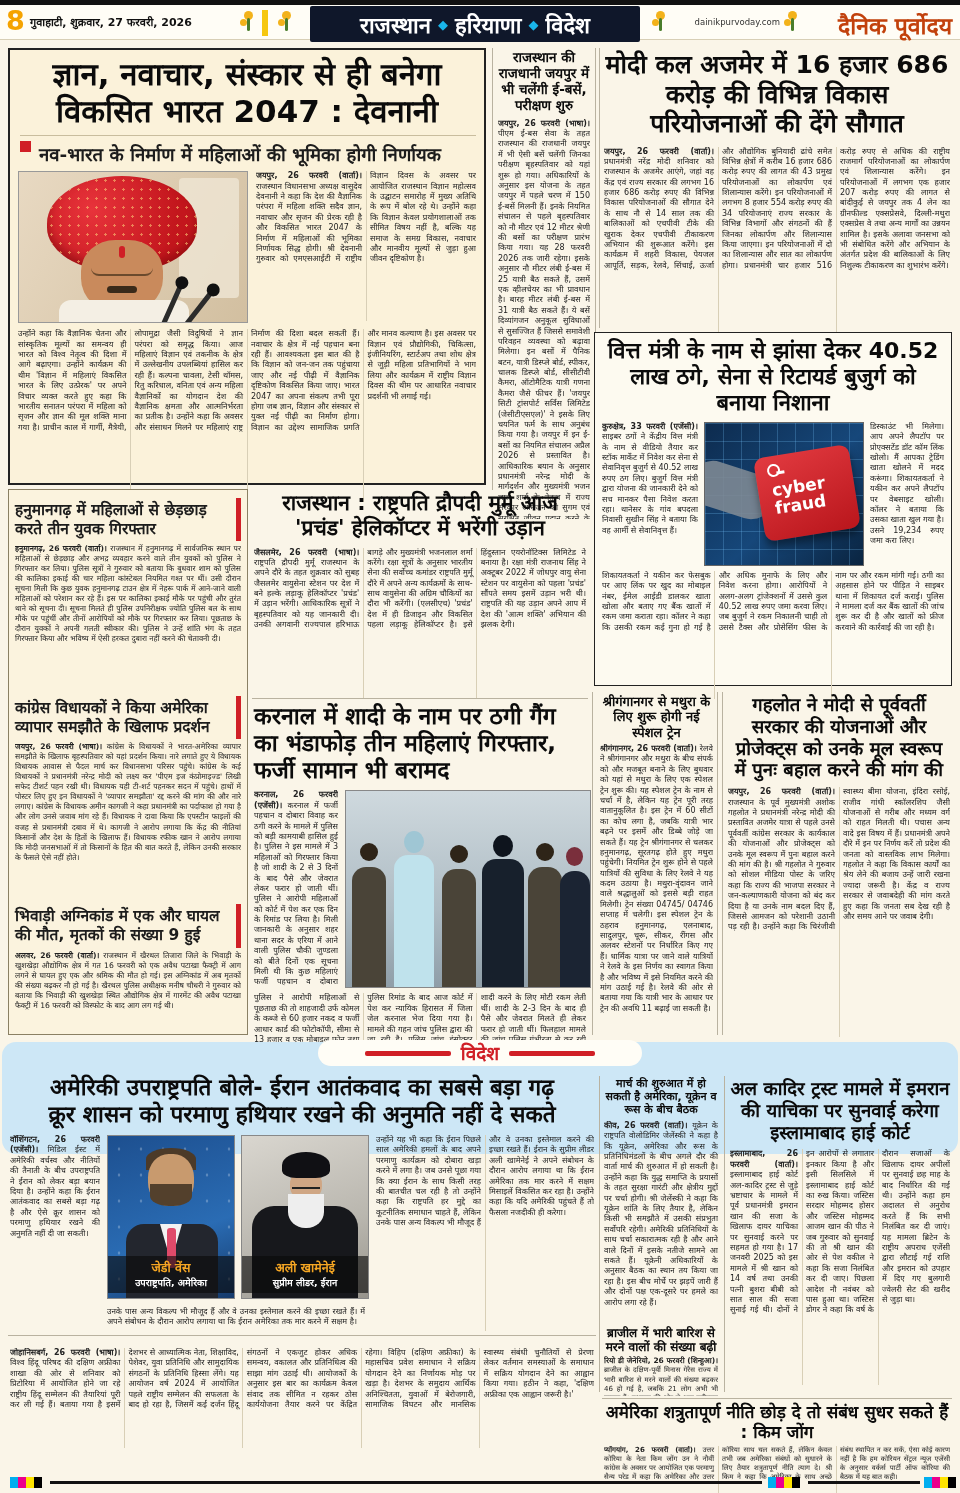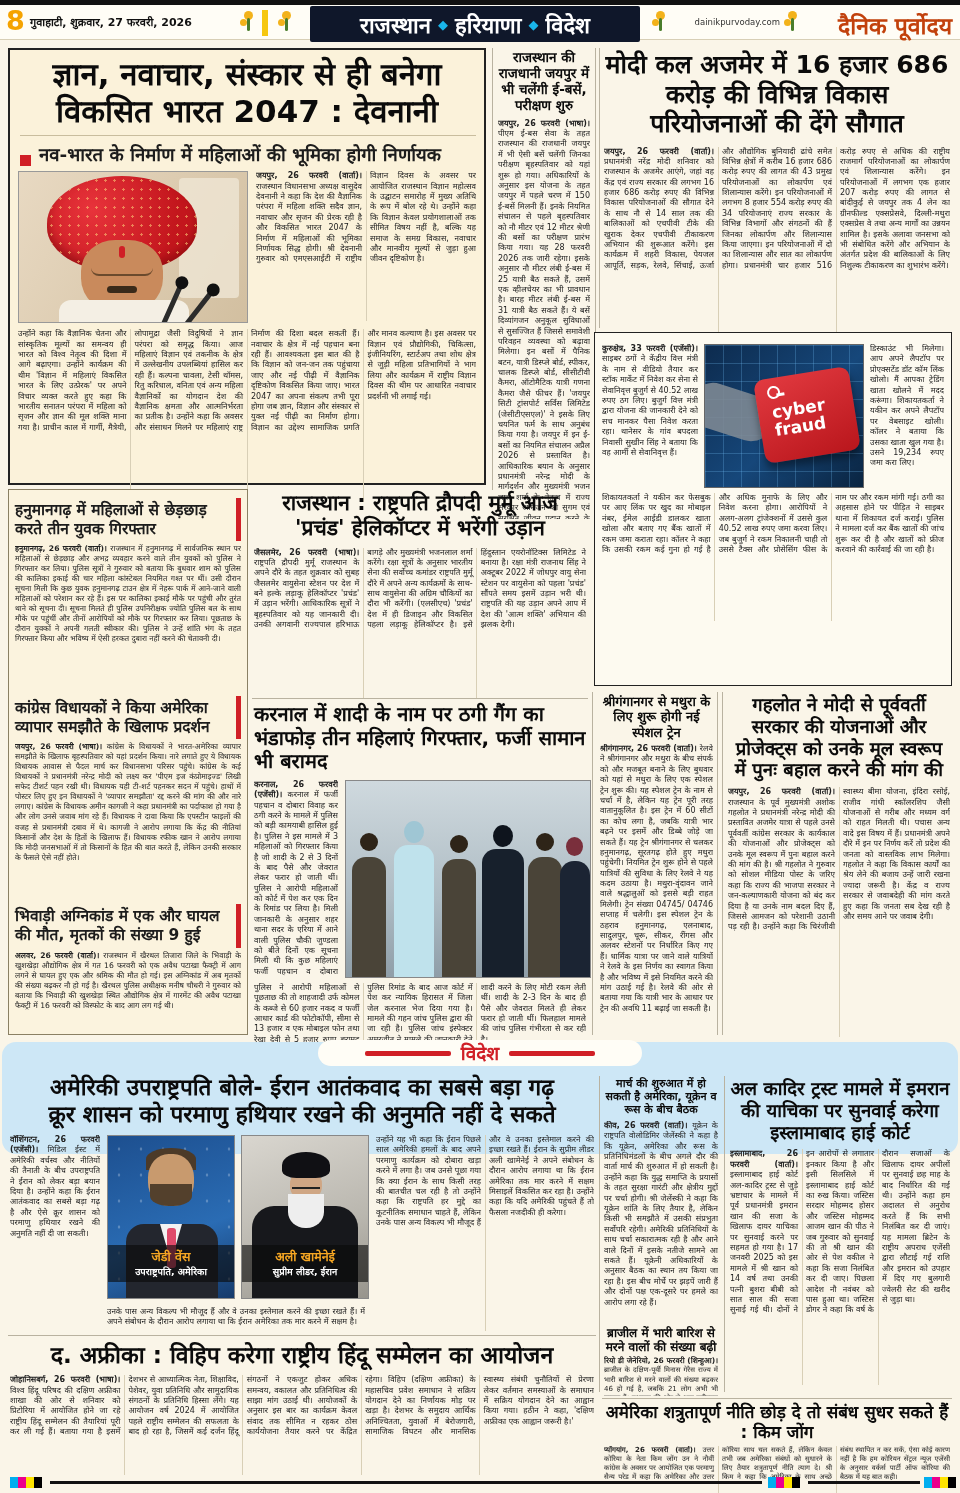--- a/index.html
+++ b/index.html
@@ -30,21 +30,21 @@
   .hl-main{font-weight:bold;text-align:center;line-height:1.18;color:#0b0b0b}
   .body-txt{font-size:8px;line-height:1.3;text-align:justify;color:#222}
   .body-txt .dl{font-weight:bold}
   .cols2{column-count:2;column-gap:8px;column-rule:1px solid #d8cfb6}
   .cols3{column-count:3;column-gap:8px;column-rule:1px solid #d8cfb6}
   .cols5{column-count:5;column-gap:8px;column-rule:1px solid #d8cfb6}
   p{margin:0}
   
   .art1{left:8px;top:48px;width:478px;height:437px;border:2px solid #222;background:#fbf2da;padding:6px 8px}
   .art1 .hl{font-size:31px}
-  .subhead{display:flex;align-items:flex-end;gap:8px;margin:6px 0 5px 2px;border-top:1px solid #c9bd9e;padding-top:5px}
+  .subhead{display:flex;align-items:flex-start;gap:8px;margin:6px 0 5px 2px;border-top:1px solid #c9bd9e;padding-top:5px}
   .redsq{width:11px;height:11px;background:#d01f26}
   .subhead span{font-weight:bold;font-size:18.5px}
   .art1-row{display:flex;gap:8px;margin-top:2px}
   .photo1{width:228px;height:150px;position:relative;overflow:hidden;border:1px solid #999;
           background:linear-gradient(120deg,#e8d9c2,#d9c6a8 55%,#cbb astronomical);background:linear-gradient(120deg,#e8d9c2,#d2bfa0)}
   .p1-bg{position:absolute;right:8px;top:6px;width:60px;height:120px;background:#efe6d4;opacity:.8;border-radius:4px}
   .turban{position:absolute;left:28px;top:4px;width:150px;height:95px;border-radius:50% 50% 46% 46%;
           background:radial-gradient(circle at 30% 35%,#e8333b,#c3161d 70%);box-shadow:inset 0 -6px 10px rgba(90,0,0,.4)}
   .turban:after{content:"";position:absolute;inset:0;border-radius:inherit;
         background-image:radial-gradient(#ffd27a 1px,transparent 1.4px);background-size:9px 9px;opacity:.55}
@@ -88,21 +88,21 @@
   .ek-banner{background:#c4161c;color:#fff;font-weight:bold;font-size:16px;text-align:center;
              padding:3px 0;border-radius:3px;margin-bottom:4px}
   .ek-head{font-weight:bold;font-size:15.5px;line-height:1.2;border-right:5px solid #d01f26;padding:3px 4px 3px 0;margin-top:4px}
   .ek-body{font-size:7.6px;line-height:1.32;text-align:justify;color:#222}
   
   .art6{left:252px;top:489px;width:336px;height:208px;padding:2px}
   .art6 .hl{font-size:21px}
   .art6 .bwrap{margin-top:7px;height:150px;overflow:hidden}
   
   .art7{left:252px;top:701px;width:336px;height:334px;padding:2px}
-  .art7 .hl{font-size:20px;text-align:left}
+  .art7 .hl{font-size:23px;text-align:left}
   .art7-row{display:flex;gap:7px;margin-top:6px}
   .photo7{width:244px;height:196px;flex:none;position:relative;overflow:hidden;border:1px solid #888;
           background:linear-gradient(180deg,#cfd9de,#aebcc4 60%,#8f9ea8)}
   .fig{position:absolute;bottom:0;border-radius:14px 14px 0 0}
   .head{position:absolute;border-radius:50%}
   .art7-bottom{margin-top:5px;height:96px;overflow:hidden}
   
   .art8{left:596px;top:692px;width:122px;height:343px;padding:2px 4px;border-right:1px solid #b9b2a0}
   .art8 .hl{font-size:13px}
   
@@ -128,21 +128,21 @@
   .tie{position:absolute;left:59px;bottom:30px;width:9px;height:40px;background:#e04a6a;border-radius:3px}
   .headv1{position:absolute;left:40px;top:18px;width:46px;height:52px;background:#c headA;background:#c89a6e;border-radius:45%}
   .hairv1{position:absolute;left:38px;top:12px;width:50px;height:22px;background:#4c3a28;border-radius:50% 50% 0 0}
   .beardv1{position:absolute;left:42px;top:48px;width:42px;height:22px;background:#53402c;border-radius:0 0 45% 45%}
   .pv2{background:linear-gradient(160deg,#d9d6cf,#b9b6ae 60%,#97948c)}
   .robe{position:absolute;left:10px;bottom:0;width:106px;height:92px;background:#17181c;border-radius:22px 22px 0 0}
   .beardv2{position:absolute;left:46px;top:58px;width:36px;height:34px;background:#eee;border-radius:0 0 48% 48%}
   .facev2{position:absolute;left:48px;top:34px;width:32px;height:30px;background:#cfa684;border-radius:45%}
   .turbanv2{position:absolute;left:40px;top:16px;width:48px;height:26px;background:#101014;border-radius:50% 50% 30% 30%}
   .specs2{position:absolute;left:50px;top:44px;width:28px;height:7px;border-bottom:2px solid #222}
-  .cap{position:absolute;left:0;bottom:16px;width:100%;background:rgba(10,10,10,.62);text-align:center;padding:3px 0 4px}
+  .cap{position:absolute;left:0;bottom:5px;width:100%;background:rgba(10,10,10,.62);text-align:center;padding:3px 0 4px}
   .cap .nm{color:#f5a623;font-weight:bold;font-size:12.5px;display:block}
   .cap .rl2{color:#fff;font-size:9.5px;font-weight:bold;display:block}
   .colB{flex:1}
   
   .art11{left:602px;top:1076px;width:118px;height:250px;padding:2px}
   .art11 .hl{font-size:11px}
   .art12{left:728px;top:1076px;width:224px;height:316px;padding:2px}
   .art12 .hl{font-size:18.5px}
   .art12 .bwrap{margin-top:6px;height:236px;overflow:hidden}
   
@@ -236,20 +236,21 @@
 </div>
 
 <div class="abs box art3">
   <div class="hl-main hl">मोदी कल अजमेर में 16 हजार 686 करोड़ की विभिन्न विकास परियोजनाओं की देंगे सौगात</div>
   <div class="bwrap body-txt cols3">
     <p><b class="dl">जयपुर, 26 फरवरी (वार्ता)। </b><span>प्रधानमंत्री नरेंद्र मोदी शनिवार को राजस्थान के अजमेर आएंगे, जहां वह केंद्र एवं राज्य सरकार की लगभग 16 हजार 686 करोड़ रुपए की विभिन्न विकास परियोजनाओं की सौगात देने के साथ नौ से 14 साल तक की बालिकाओं को एचपीवी टीके की खुराक देकर एचपीवी टीकाकरण अभियान की शुरूआत करेंगे। इस कार्यक्रम में शहरी विकास, पेयजल आपूर्ति, सड़क, रेलवे, सिंचाई, ऊर्जा और औद्योगिक बुनियादी ढांचे समेत विभिन्न क्षेत्रों में करीब 16 हजार 686 करोड़ रुपए की लागत की 43 प्रमुख परियोजनाओं का लोकार्पण एवं शिलान्यास करेंगे। इन परियोजनाओं में लगभग 8 हजार 554 करोड़ रुपए की 34 परियोजनाएं राज्य सरकार के विभिन्न विभागों और संगठनों की हैं जिनका लोकार्पण और शिलान्यास किया जाएगा। इन परियोजनाओं में दो का शिलान्यास और सात का लोकार्पण होगा। प्रधानमंत्री चार हजार 516 करोड़ रुपए से अधिक की राष्ट्रीय राजमार्ग परियोजनाओं का लोकार्पण एवं शिलान्यास करेंगे। इन परियोजनाओं में लगभग एक हजार 207 करोड़ रुपए की लागत से बांदीकुई से जयपुर तक 4 लेन का ग्रीनफील्ड एक्सप्रेसवे, दिल्ली-मथुरा एक्सप्रेस वे तथा अन्य मार्गों का उन्नयन शामिल है। इसके अलावा जनसभा को भी संबोधित करेंगे और अभियान के अंतर्गत प्रदेश की बालिकाओं के लिए निशुल्क टीकाकरण का शुभारंभ करेंगे।</span></p>
   </div>
 </div>
 
 <div class="abs box art4">
+  <div class="hl-main hl">वित्त मंत्री के नाम से झांसा देकर 40.52 लाख ठगे, सेना से रिटायर्ड बुजुर्ग को बनाया निशाना</div>
   <div class="art4-row">
     <div class="body-txt" style="width:96px;flex:none;height:142px;overflow:hidden">
       <p><b class="dl">कुरुक्षेत्र, 33 फरवरी (एजेंसी)। </b><span>साइबर ठगों ने केंद्रीय वित्त मंत्री के नाम से वीडियो तैयार कर स्टॉक मार्केट में निवेश कर सेना से सेवानिवृत्त बुजुर्ग से 40.52 लाख रुपए ठग लिए। बुजुर्ग वित्त मंत्री द्वारा योजना की जानकारी देने को सच मानकर पैसा निवेश करता रहा। थानेसर के गांव बपदला निवासी सुखीन सिंह ने बताया कि वह आर्मी से सेवानिवृत्त हैं।</span></p>
     </div>
     <div class="cyber">
       <div class="finger"></div>
       <div class="cbtn">
         <span class="keyic">
             <i></i>
             <b></b>
@@ -386,21 +387,20 @@
 </div>
 
 <div class="abs box art12">
   <div class="hl-main hl">अल कादिर ट्रस्ट मामले में इमरान की याचिका पर सुनवाई करेगा इस्लामाबाद हाई कोर्ट</div>
   <div class="bwrap body-txt cols3">
     <p><b class="dl">इस्लामाबाद, 26 फरवरी (वार्ता)। </b><span>इस्लामाबाद हाई कोर्ट अल-कादिर ट्रस्ट से जुड़े भ्रष्टाचार के मामले में पूर्व प्रधानमंत्री इमरान खान की सजा के खिलाफ दायर याचिका पर सुनवाई करने पर सहमत हो गया है। 17 जनवरी 2025 को इस मामले में श्री खान को 14 वर्ष तथा उनकी पत्नी बुशरा बीबी को सात साल की सजा सुनाई गई थी। दोनों ने इन आरोपों से लगातार इनकार किया है और इसी सिलसिले में इस्लामाबाद हाई कोर्ट का रुख किया। जस्टिस सरदार मोहम्मद होसर और जस्टिस मोहम्मद आजम खान की पीठ ने जब गुरुवार को सुनवाई की तो श्री खान की ओर से पेश वकील ने कहा कि सजा निलंबित कर दी जाए। पिछला आदेश नौ नवंबर को पास हुआ था। जस्टिस डोगर ने कहा कि वर्ष के दौरान सजाओं के खिलाफ दायर अपीलों पर सुनवाई छह माह के बाद निर्धारित की गई थी। उन्होंने कहा हम अदालत से अनुरोध करते हैं कि सभी निलंबित कर दी जाएं। यह मामला ब्रिटेन के राष्ट्रीय अपराध एजेंसी द्वारा लौटाई गई राशि और इमरान को उपहार में दिए गए बुलगारी ज्वेलरी सेट की खरीद से जुड़ा था।</span></p>
   </div>
 </div>
 
 <div class="abs box art13">
-  <div class="hl-main hl">द. अफ्रीका : विहिप करेगा राष्ट्रीय हिंदू सम्मेलन का आयोजन</div>
   <div class="bwrap body-txt cols5">
     <p><b class="dl">जोहानिसबर्ग, 26 फरवरी (भाषा)। </b><span>विश्व हिंदू परिषद की दक्षिण अफ्रीका शाखा की ओर से शनिवार को प्रिटोरिया में आयोजित होने जा रहे राष्ट्रीय हिंदू सम्मेलन की तैयारियां पूरी कर ली गई हैं। बताया गया है इसमें देशभर से आध्यात्मिक नेता, शिक्षाविद, पेशेवर, युवा प्रतिनिधि और सामुदायिक संगठनों के प्रतिनिधि हिस्सा लेंगे। यह आयोजन वर्ष 2024 में आयोजित पहले राष्ट्रीय सम्मेलन की सफलता के बाद हो रहा है, जिसमें कई दर्जन हिंदू संगठनों ने एकजुट होकर अधिक समन्वय, वकालत और प्रतिनिधित्व की साझा मांग उठाई थी। आयोजकों के अनुसार इस बार का कार्यक्रम केवल संवाद तक सीमित न रहकर ठोस कार्ययोजना तैयार करने पर केंद्रित रहेगा। विहिप (दक्षिण अफ्रीका) के महासचिव प्रवेश समाधान ने सक्रिय योगदान देने का निर्णायक मोड़ पर खड़ा है। देशभर के समुदाय आर्थिक अनिश्चितता, युवाओं में बेरोजगारी, सामाजिक विघटन और मानसिक स्वास्थ्य संबंधी चुनौतियों से प्रेरणा लेकर वर्तमान समस्याओं के समाधान में सक्रिय योगदान देने का आह्वान किया गया। हठीन ने कहा, 'दक्षिण अफ्रीका एक आह्वान जरूरी है।'</span></p>
   </div>
 </div>
 
 <div class="abs box art14">
   <div class="hl-main hl">ब्राजील में भारी बारिश से मरने वालों की संख्या बढ़ी</div>
   <div class="body-txt" style="margin-top:2px;height:40px;overflow:hidden;font-size:7px">
     <p><b class="dl" style="font-size:7.5px">रियो डी जेनेरियो, 26 फरवरी (शिन्हुआ)। </b><span>ब्राजील के दक्षिण-पूर्वी मिनास गेरैस राज्य में भारी बारिश से मरने वालों की संख्या बढ़कर 46 हो गई है, जबकि 21 लोग अभी भी लापता हैं। प्रशासन की ओर से आए नवीनतम आंकड़ों के अनुसार सबसे ज्यादा नुकसान हुआ है।</span></p>
   </div>

